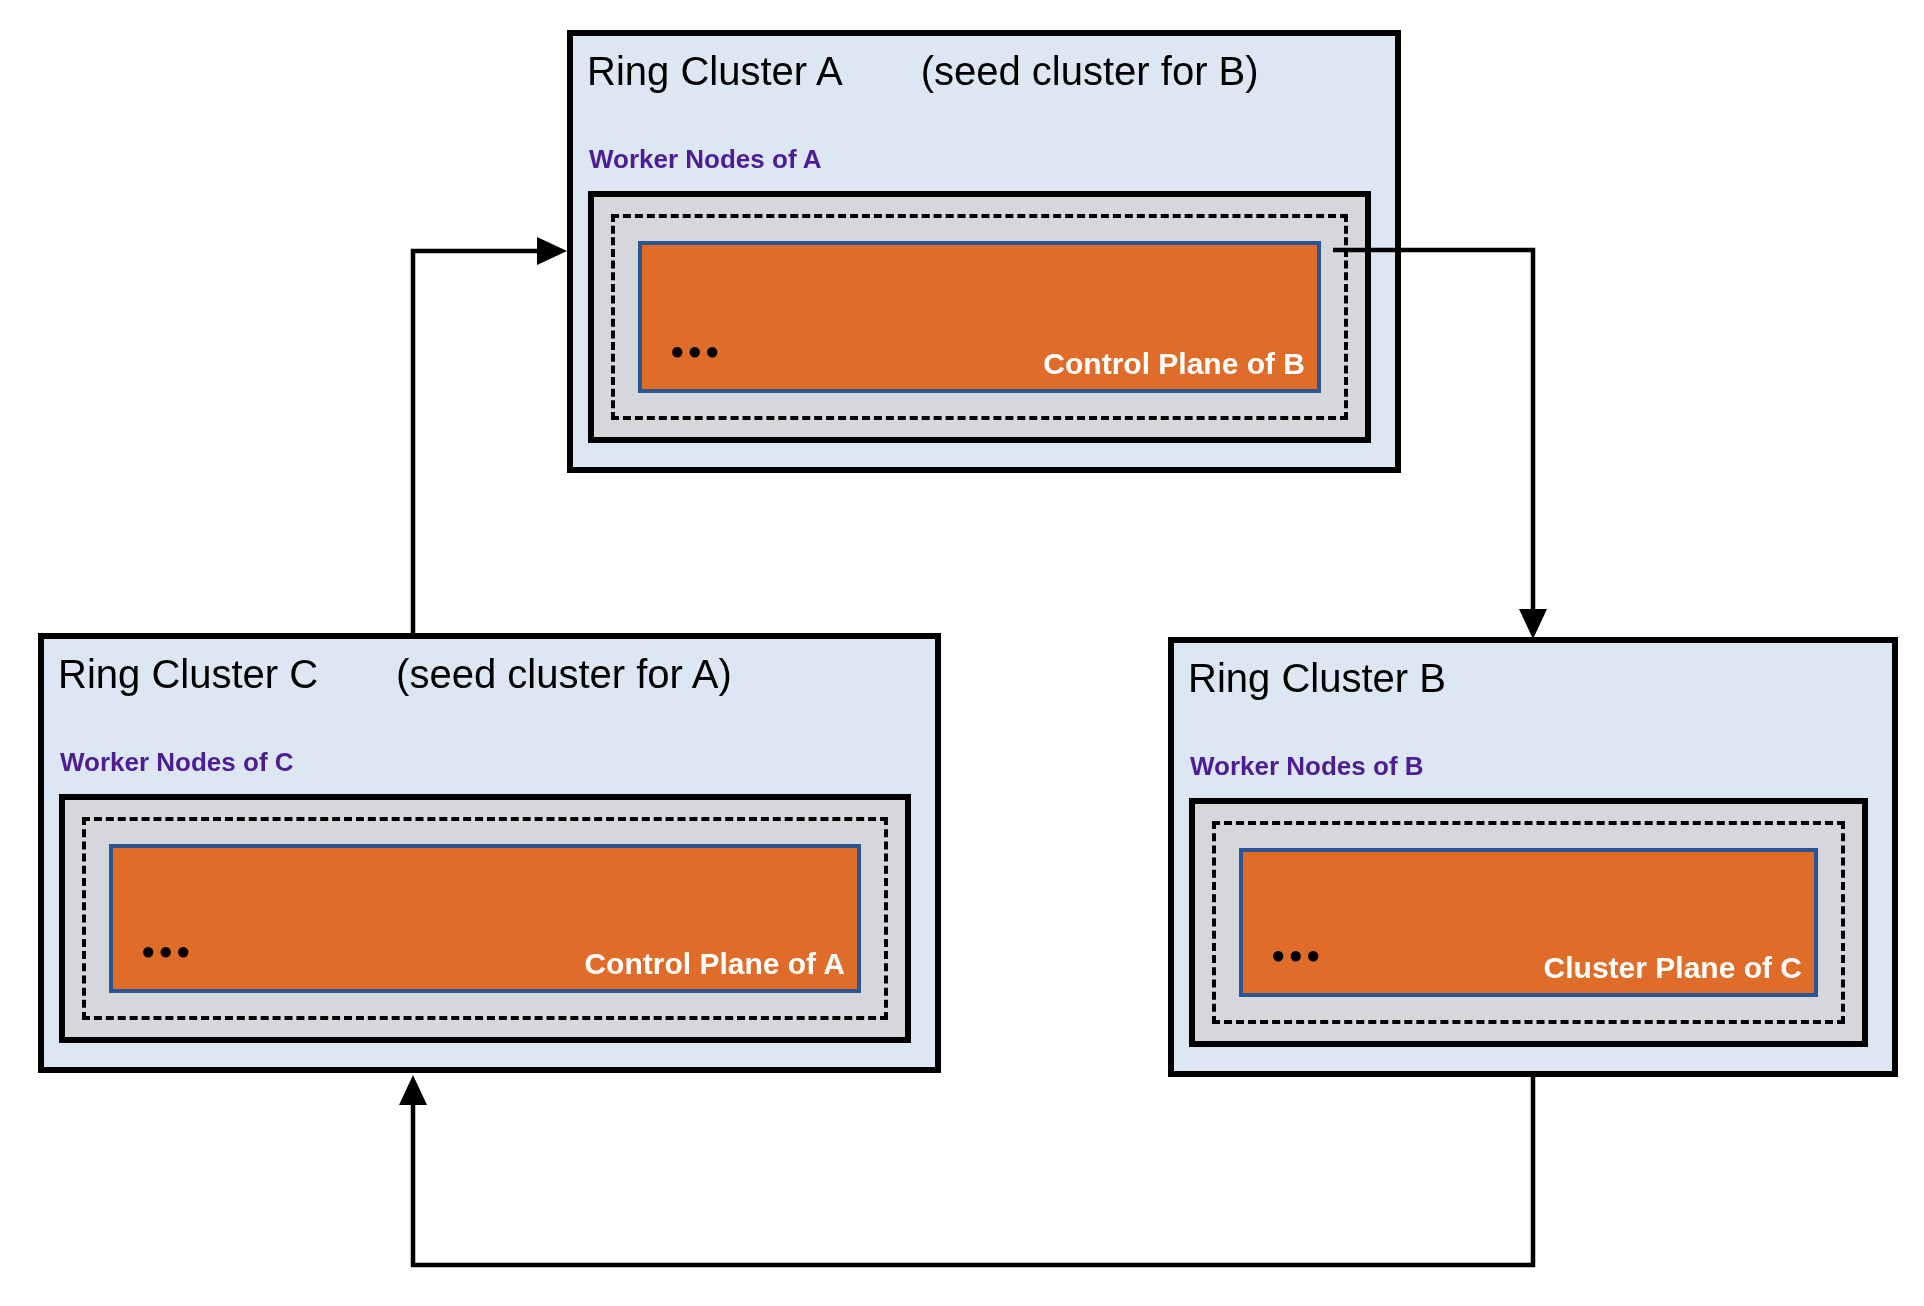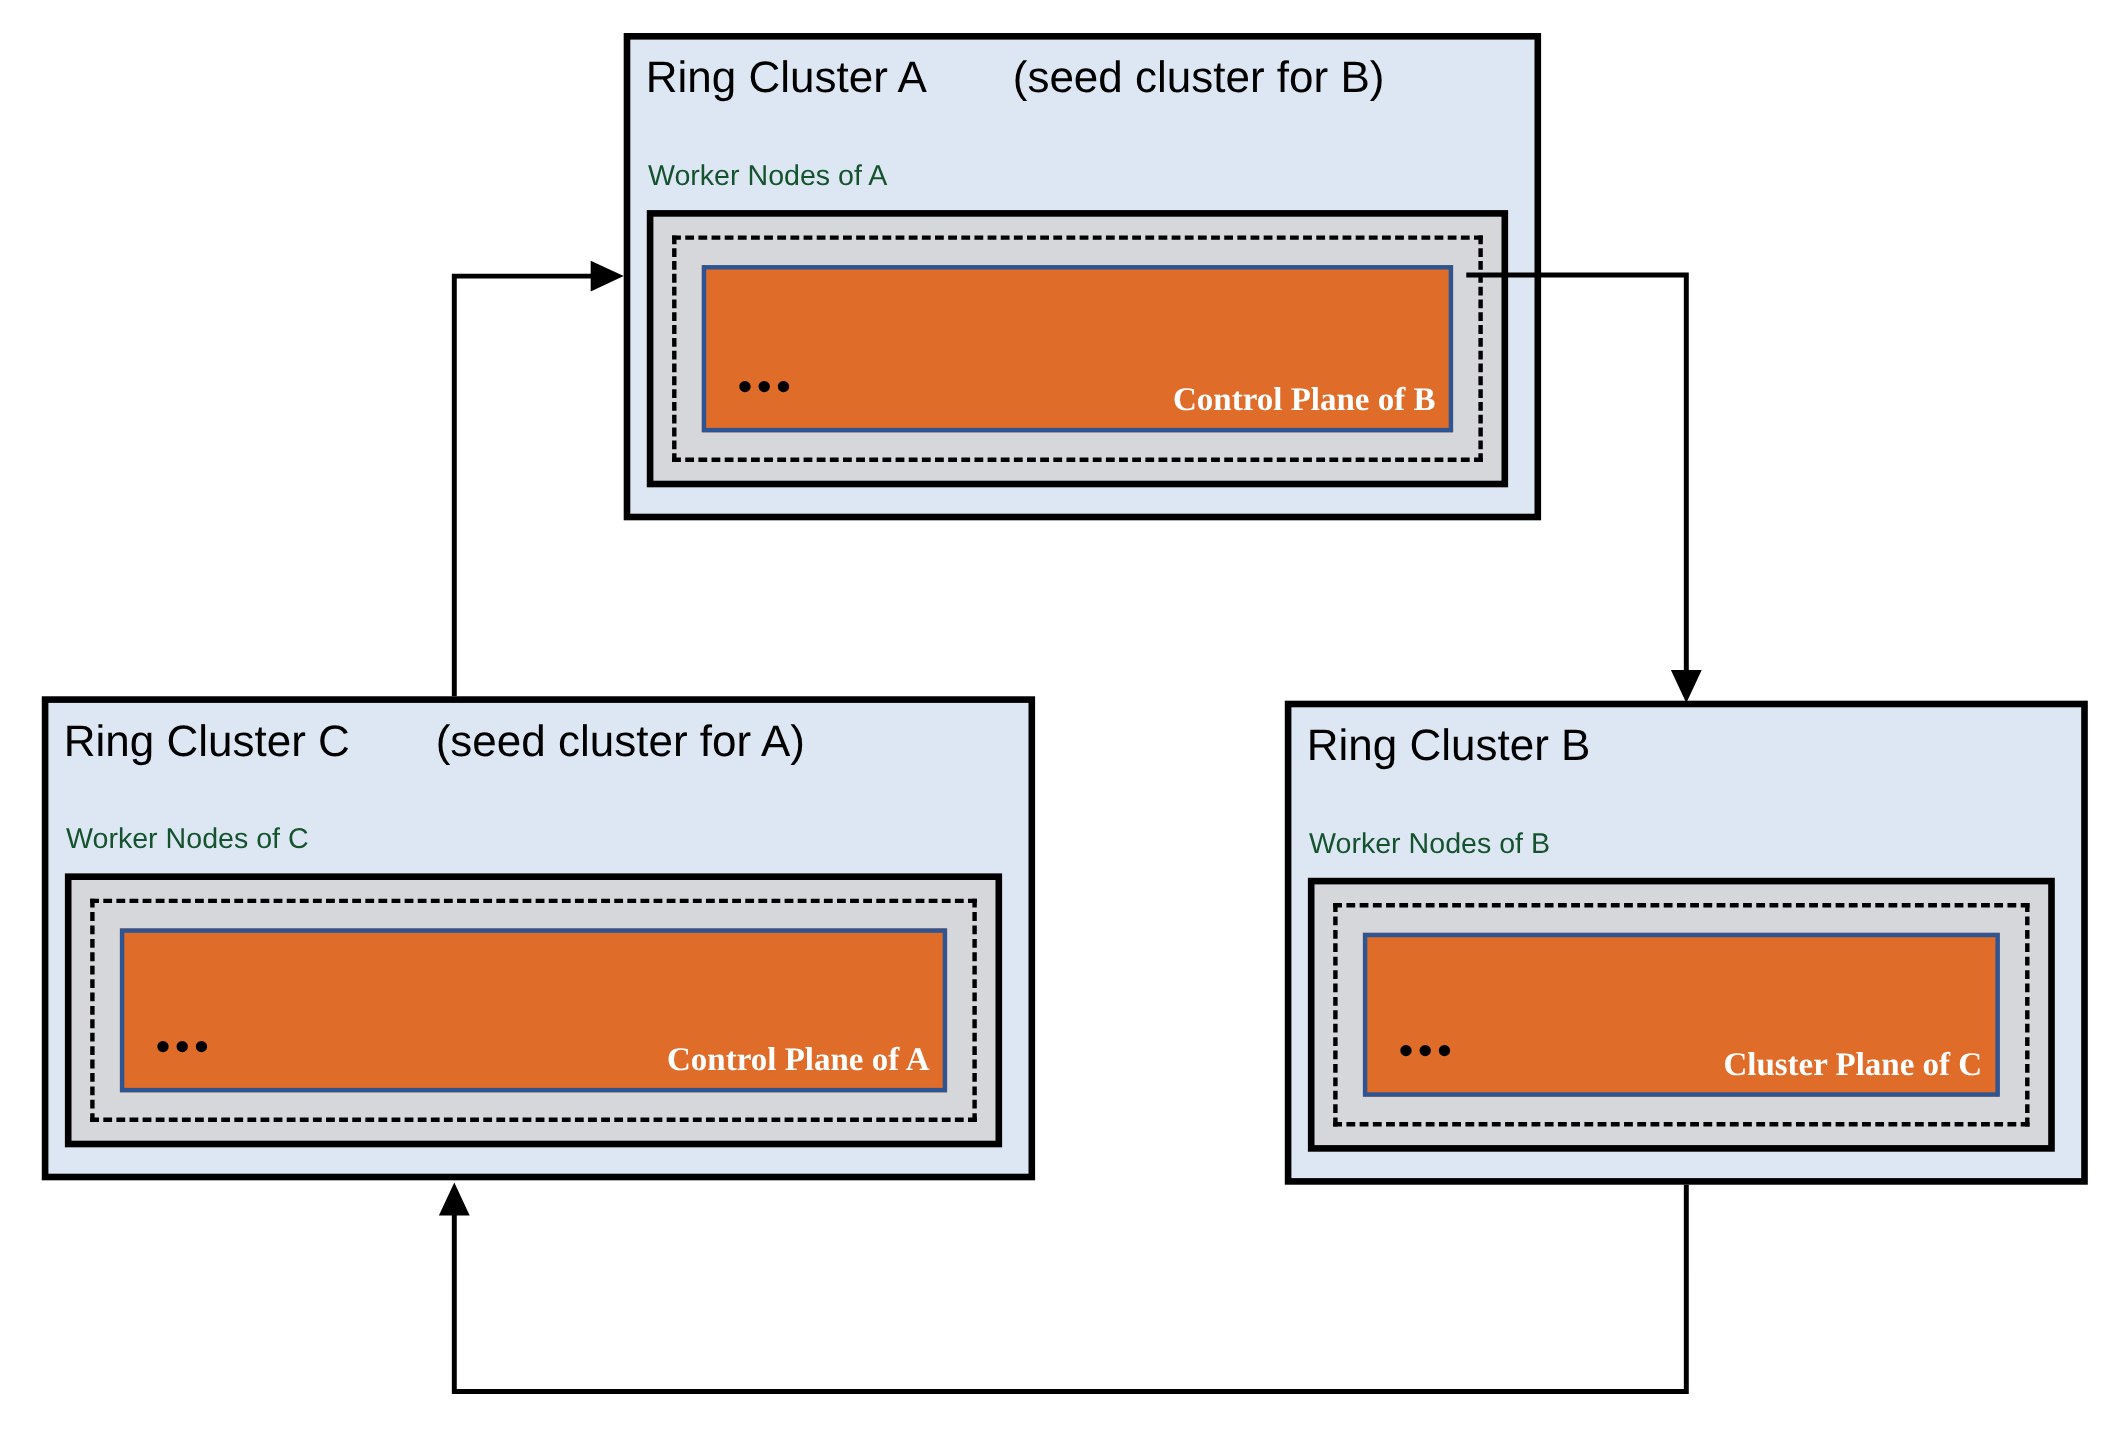--- a/index.html
+++ b/index.html
@@ -32,22 +32,22 @@
     line-height: 1.15;
     color: #000000;
     white-space: nowrap;
   }
   .title-sub { margin-left: 78px; }
 
   .worker-label {
     position: absolute;
     top: 108px; left: 16px;
     font-size: 26px;
-    font-weight: normal;
-    color: #14532d;
+    font-weight: bold;
+    color: #4c1d95;
     text-align: center;
   }
 
   .worker-box {
     position: absolute;
     left: 15px; right: 24px; top: 155px; bottom: 24px;
     background: #d6d7da;
     border: 6px solid #000000;
     box-sizing: border-box;
   }
@@ -77,21 +77,20 @@
   }
 
   .cp-label {
     position: absolute;
     right: 12px; bottom: 8px;
     font-size: 30px;
     font-weight: bold;
     color: #ffffff;
     line-height: 1.15;
     white-space: nowrap;
-    font-family: Liberation Serif, serif;
   }
 
   
   .arrow-layer {
     position: absolute;
     inset: 0;
     width: 1924px;
     height: 1306px;
     pointer-events: none;
   }

